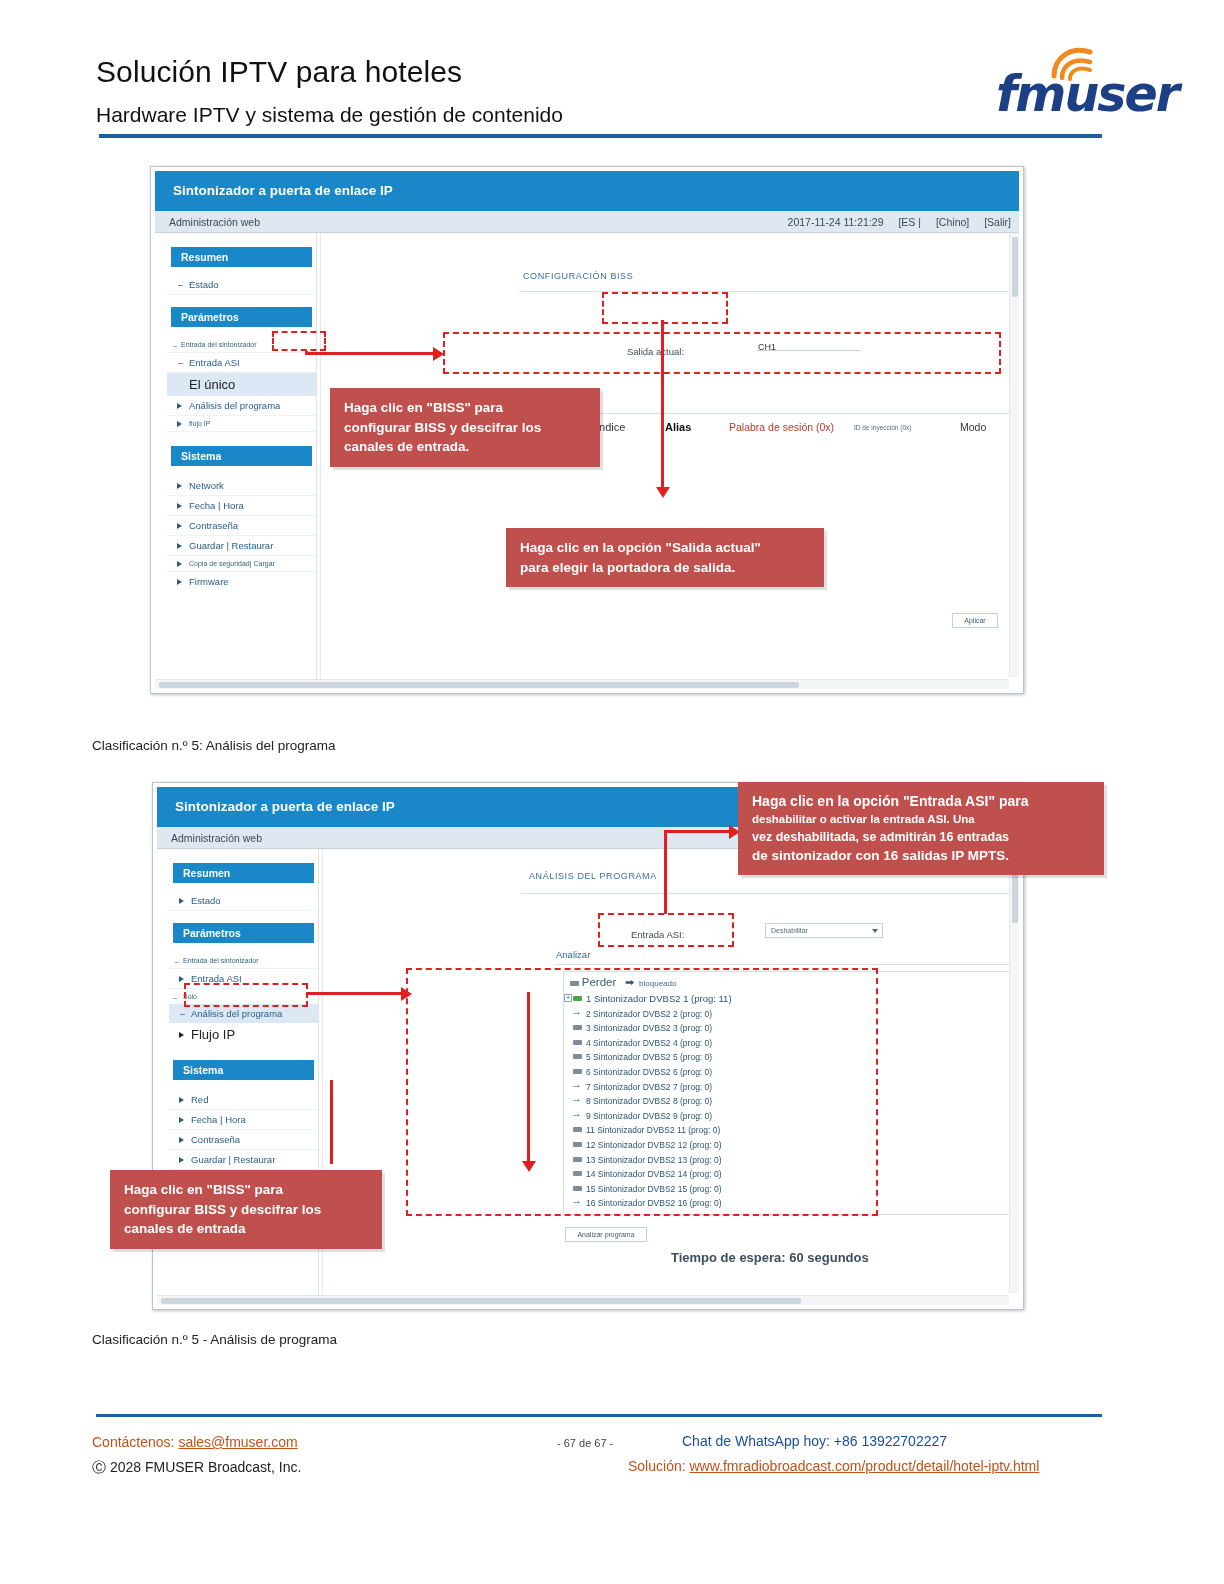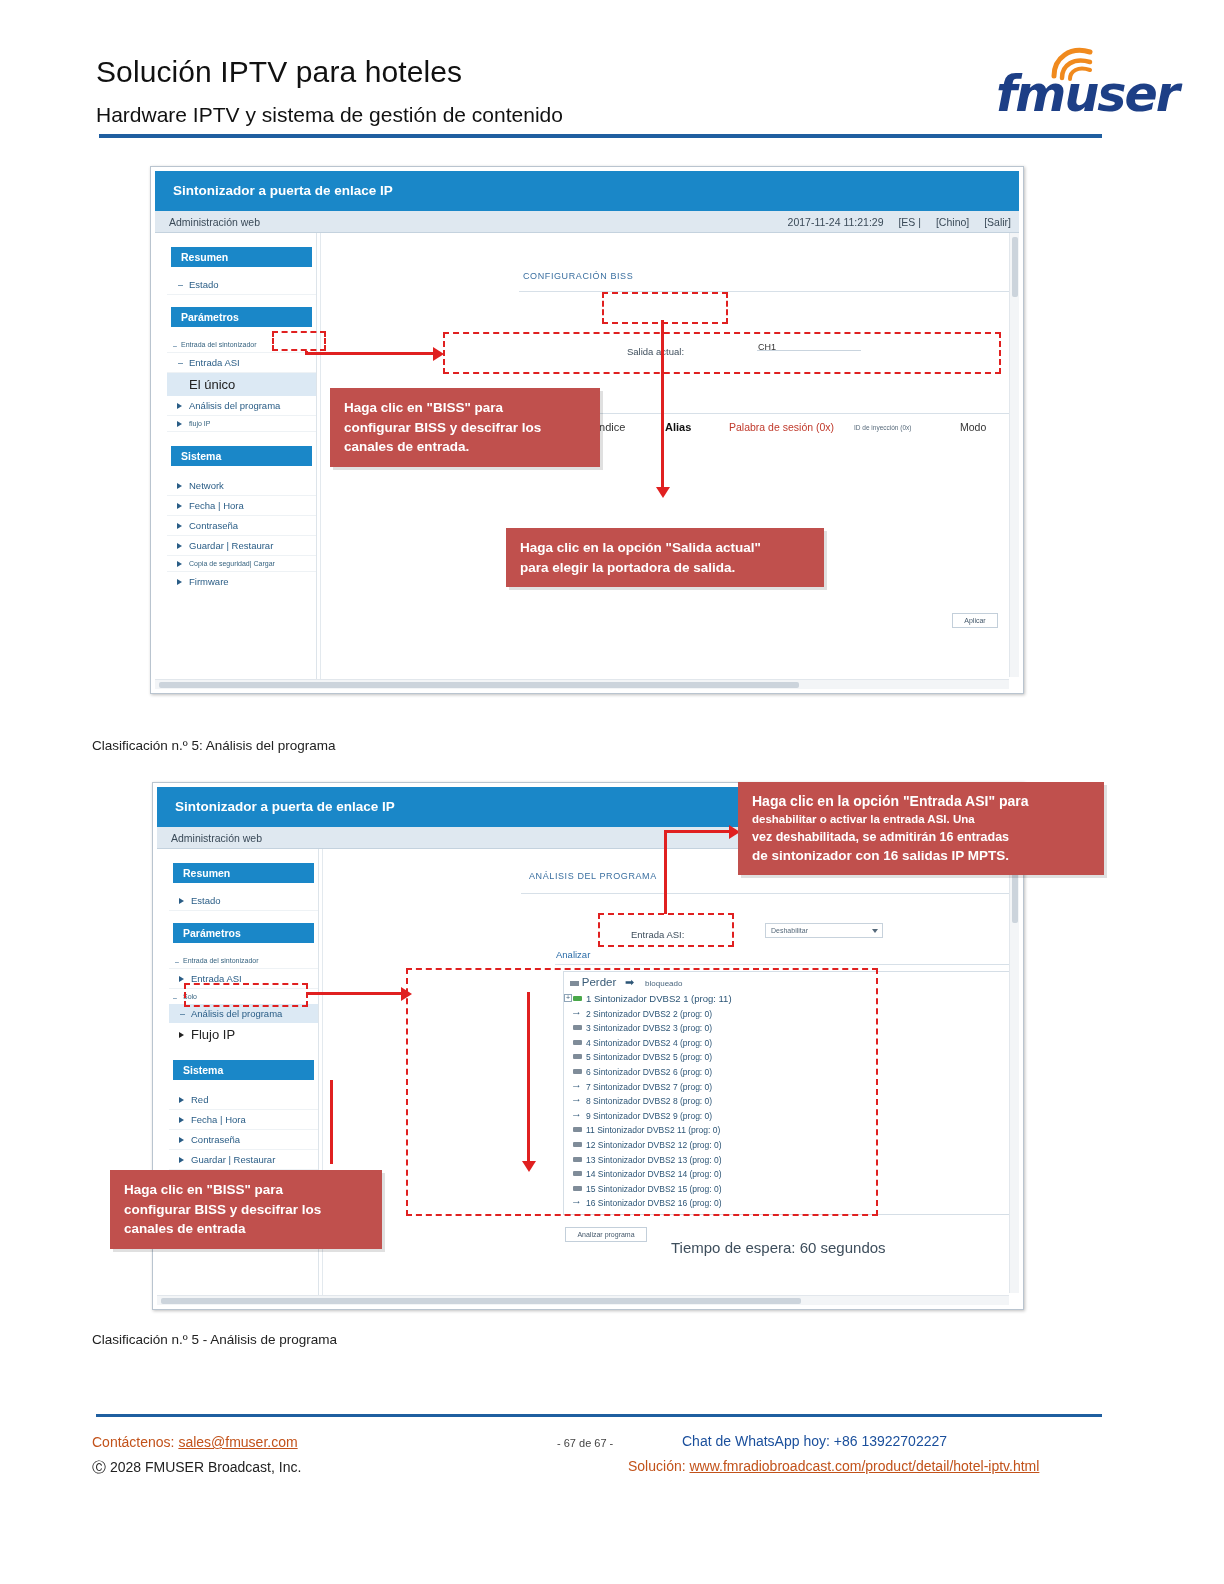--- a/index.html
+++ b/index.html
@@ -132,21 +132,21 @@
 
   
   .caption { position:absolute; font-size:13.5px; color:#222; }
 
   
   .tuner-box {
     position:absolute; border:1px solid #d5dee6; background:#fff; overflow:hidden;
   }
   .legend-row { font-size:10px; color:#3a5c78; padding:4px 0 3px 6px; }
   .legend-row .lg { font-size:11.5px; }
-  .legend-row .sm { font-size:8px; color:#4a667e; margin-left:8px; }
+  .legend-row .sm { font-size:8px; color:#4a667e; margin-left:2px; }
   .trow {
     position:relative; height:14.6px; font-size:8.5px; color:#2c5576;
     padding-left:22px; line-height:14.6px; white-space:nowrap;
   }
   .trow.first { font-size:9.5px; font-weight:normal; }
   .trow .mk { position:absolute; left:9px; top:4px; width:9px; height:5px; background:#7f8c99; border-radius:1px; }
   .trow.g .mk { background:#4aa84a; }
   .trow.a .mk { background:transparent; }
   .trow.a .mk:before { content:"\2192"; position:absolute; left:-2px; top:-7px; color:#2c5576; font-size:11px; }
   .trow .plus {
@@ -418,21 +418,21 @@
               <div class="trow"><span class="mk"></span><span>11 Sintonizador DVBS2 11 (prog: 0)</span></div>
               <div class="trow"><span class="mk"></span><span>12 Sintonizador DVBS2 12 (prog: 0)</span></div>
               <div class="trow"><span class="mk"></span><span>13 Sintonizador DVBS2 13 (prog: 0)</span></div>
               <div class="trow"><span class="mk"></span><span>14 Sintonizador DVBS2 14 (prog: 0)</span></div>
               <div class="trow"><span class="mk"></span><span>15 Sintonizador DVBS2 15 (prog: 0)</span></div>
               <div class="trow a"><span class="mk"></span><span>16 Sintonizador DVBS2 16 (prog: 0)</span></div>
             </div>
         </div>
 
         <div class="btn" style="left:242px; top:378px; width:82px; background:#fff;">Analizar programa</div>
-        <div style="position:absolute; left:348px; top:390px; font-size:15px; color:#3e4e5c;">Tiempo de espera: 60 segundos</div>
+        <div style="position:absolute; left:348px; top:401px; font-size:13px; color:#3e4e5c;font-weight:bold;">Tiempo de espera: 60 segundos</div>
       </div>
     </div>
 
     <div class="scrollbar-v" style="right:0; top:62px; bottom:12px;">
       <div class="sb-thumb" style="left:2px; top:4px; width:6px; height:70px;"></div>
     </div>
     <div class="scrollbar-h" style="left:0; right:10px; bottom:0;">
       <div class="sb-thumb" style="left:4px; top:2px; width:640px; height:6px;"></div>
     </div>
   </div>

